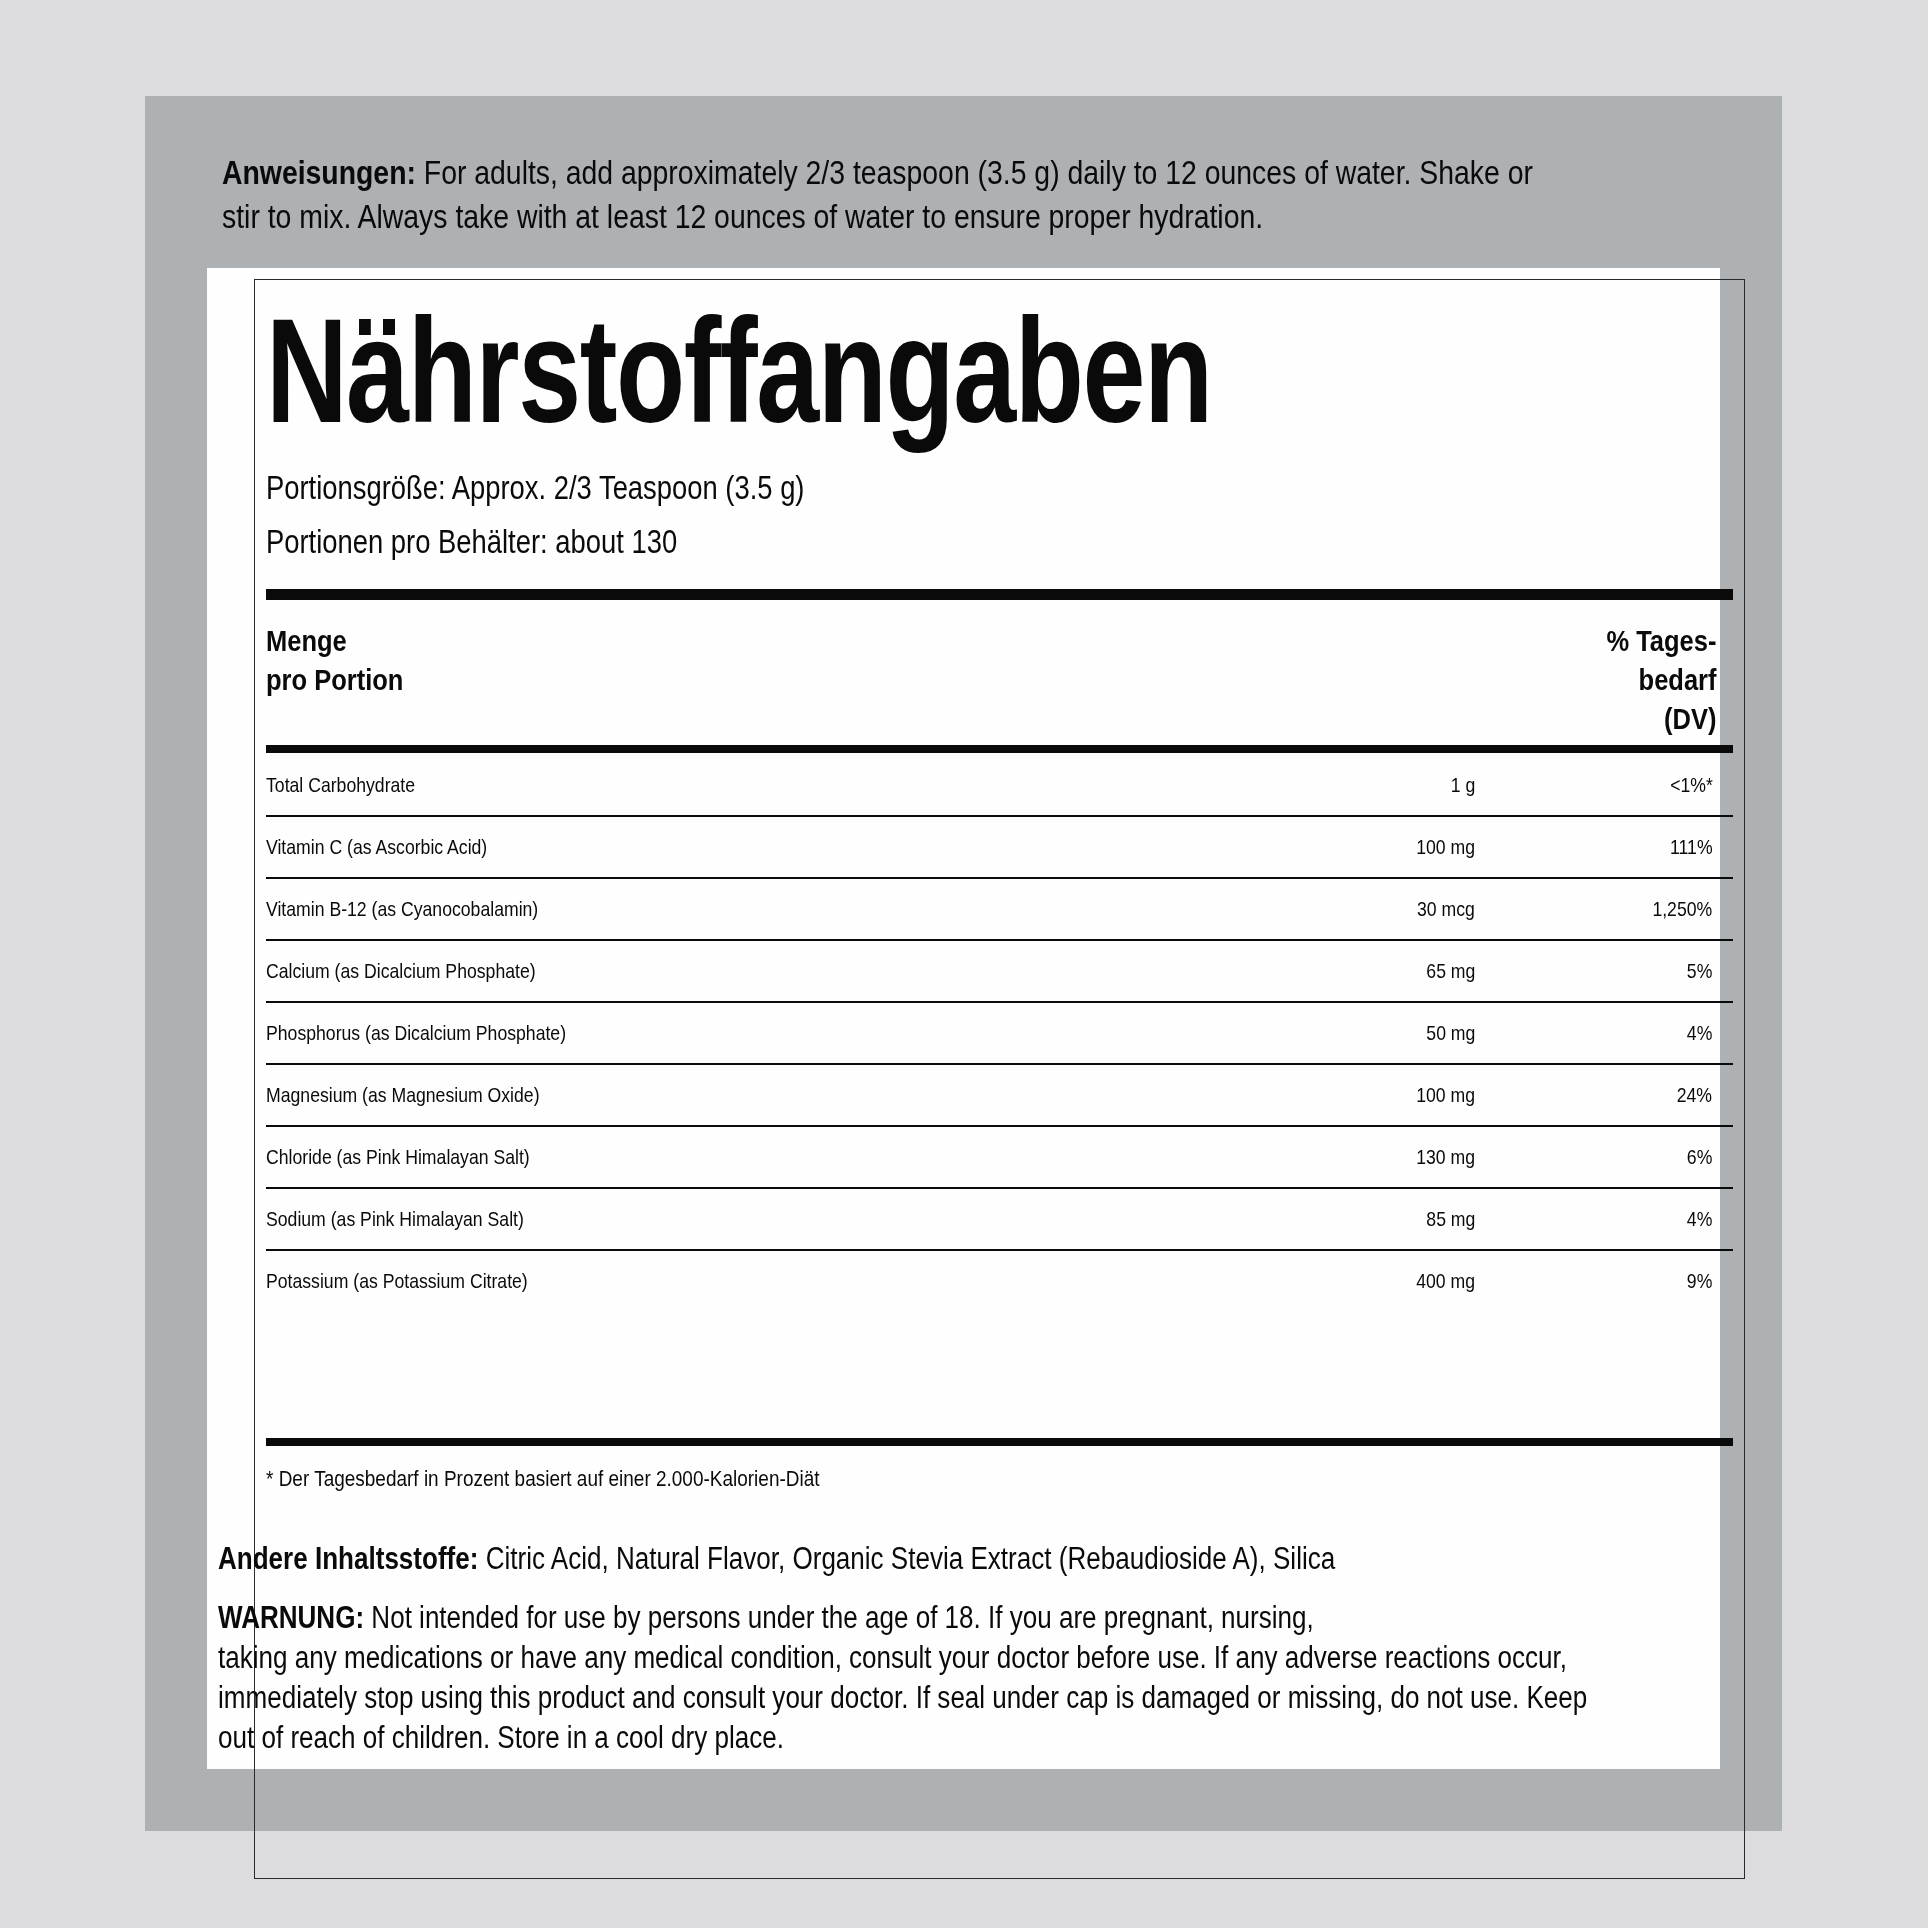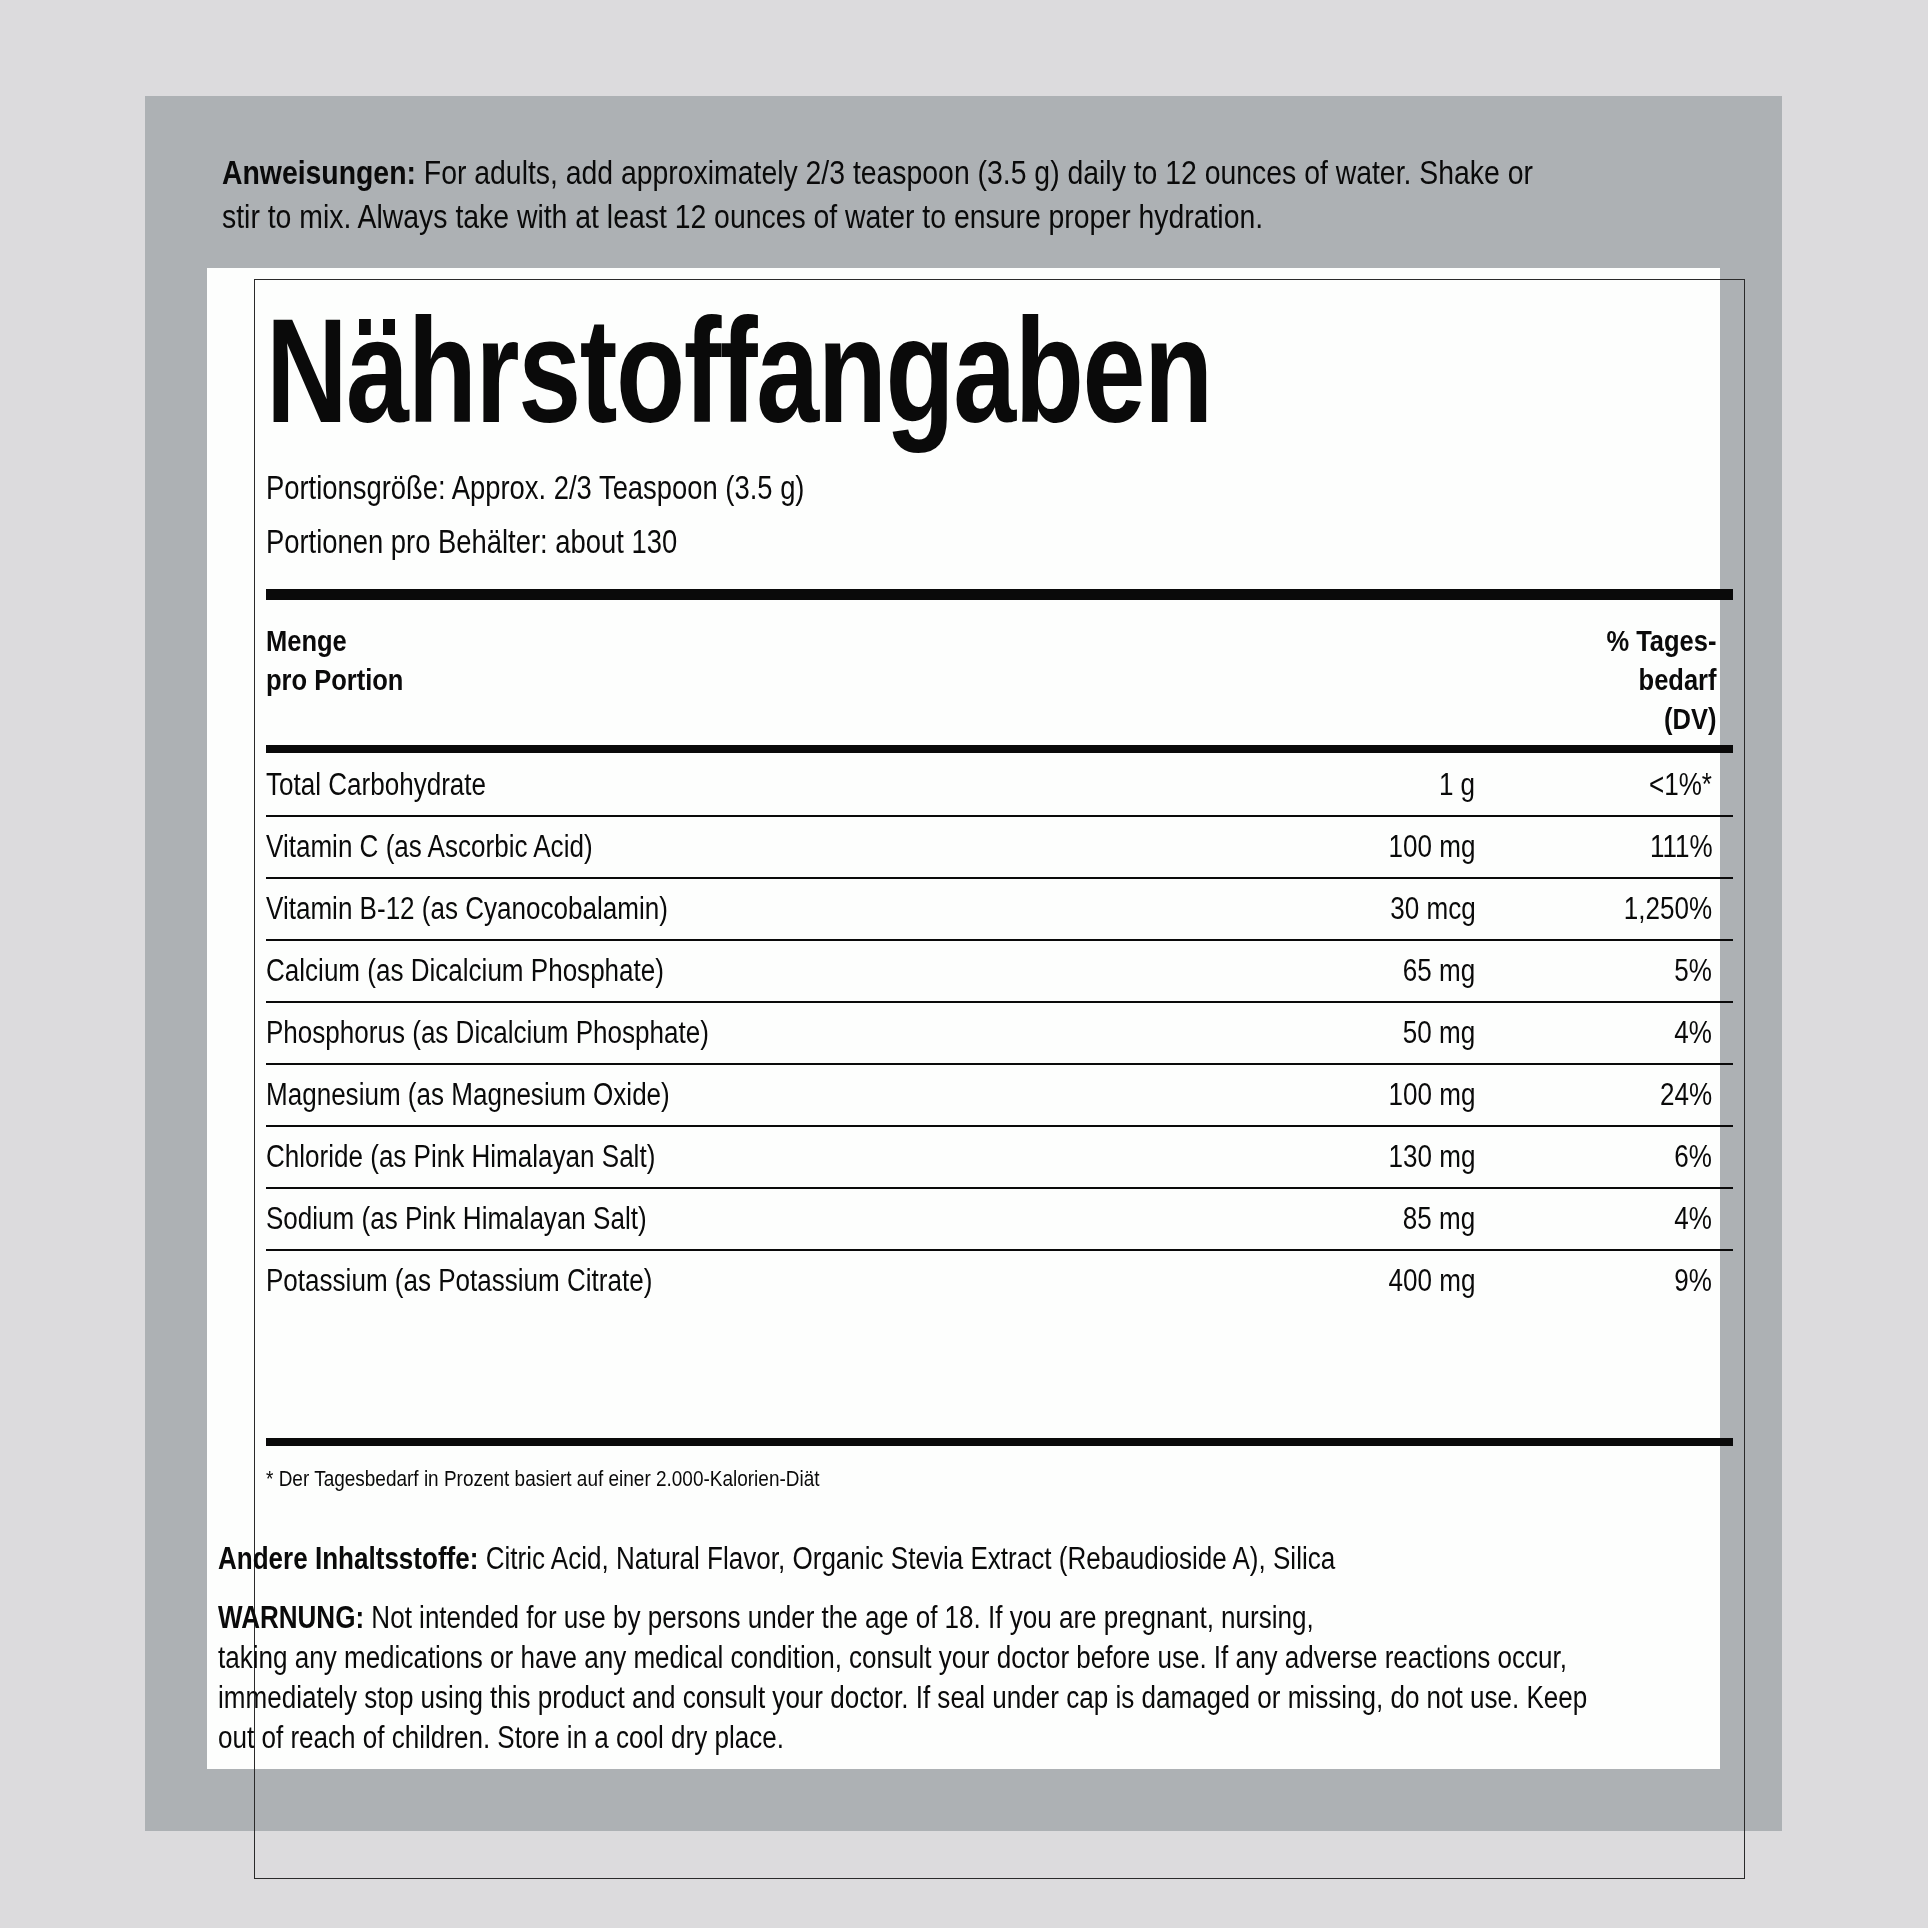--- a/index.html
+++ b/index.html
@@ -78,21 +78,21 @@
   .head-right { right: 28px; top: 341px; text-align: right; transform: scaleX(0.85); transform-origin: right top; }
   .rows {
     position: absolute;
     left: 11.3px; top: 475px;
     width: 1467px;
   }
   .row {
     position: relative;
     height: 60px;
     border-bottom: 2.8px solid #0a0a0a;
-    font-size: 31px;
+    font-size: 21px;
   }
   .row:last-child { border-bottom: none; }
   .cell {
     position: absolute;
     top: 11.3px;
     line-height: 38px;
     white-space: nowrap;
   }
   .c-name { left: 0; transform: scaleX(0.84); transform-origin: left top; }
   .c-amt { right: 258px; text-align: right; transform: scaleX(0.84); transform-origin: right top; }

